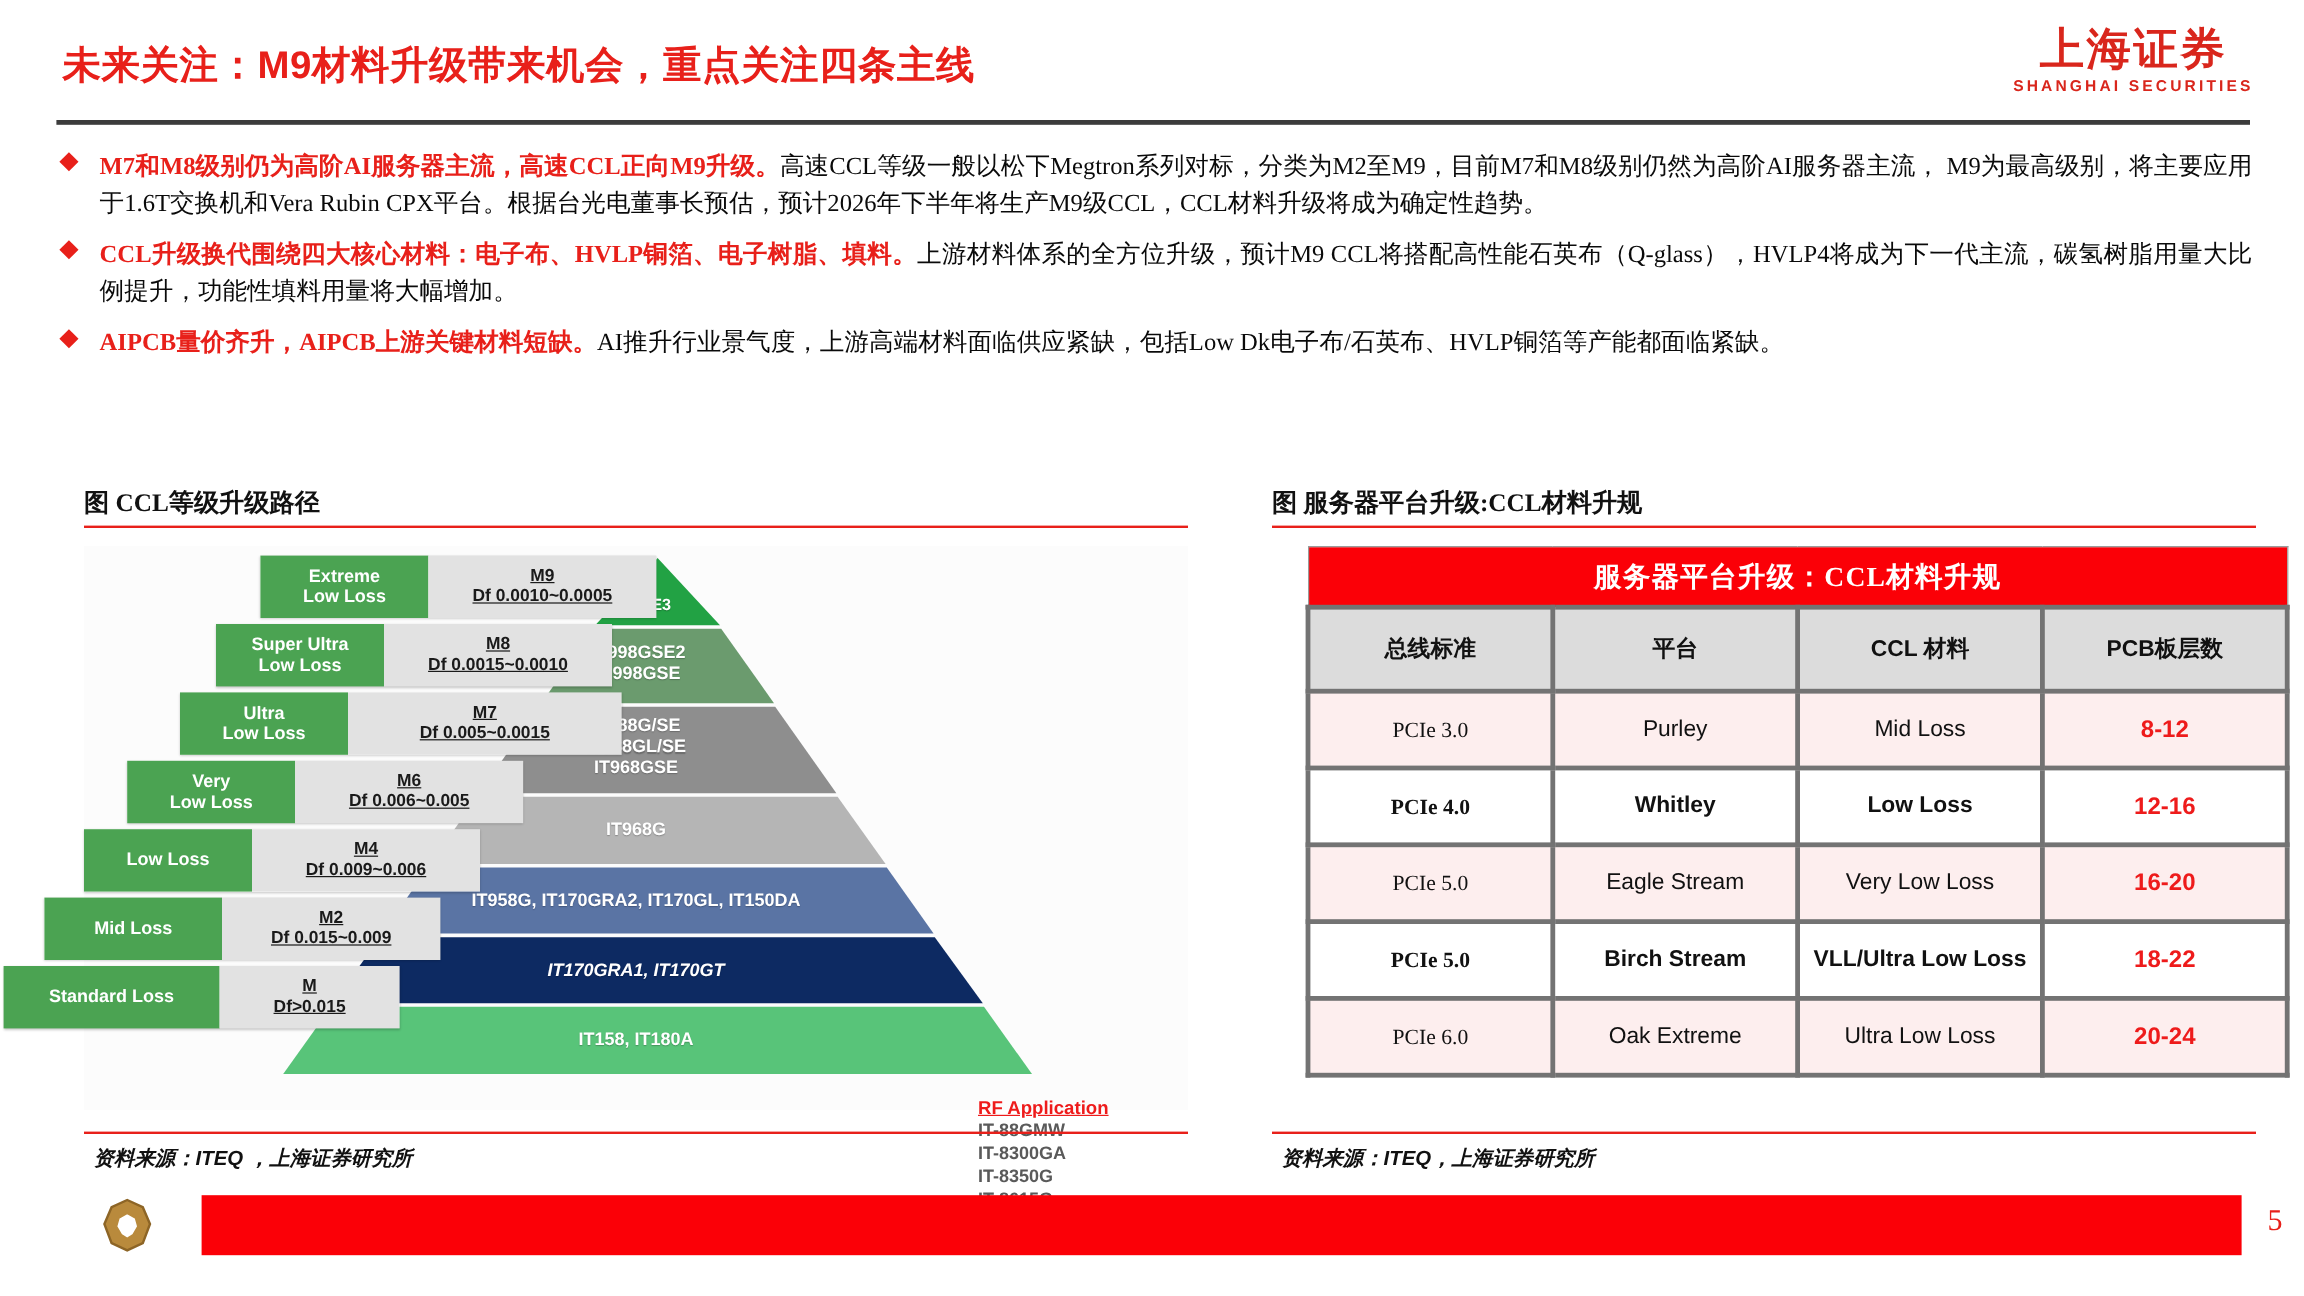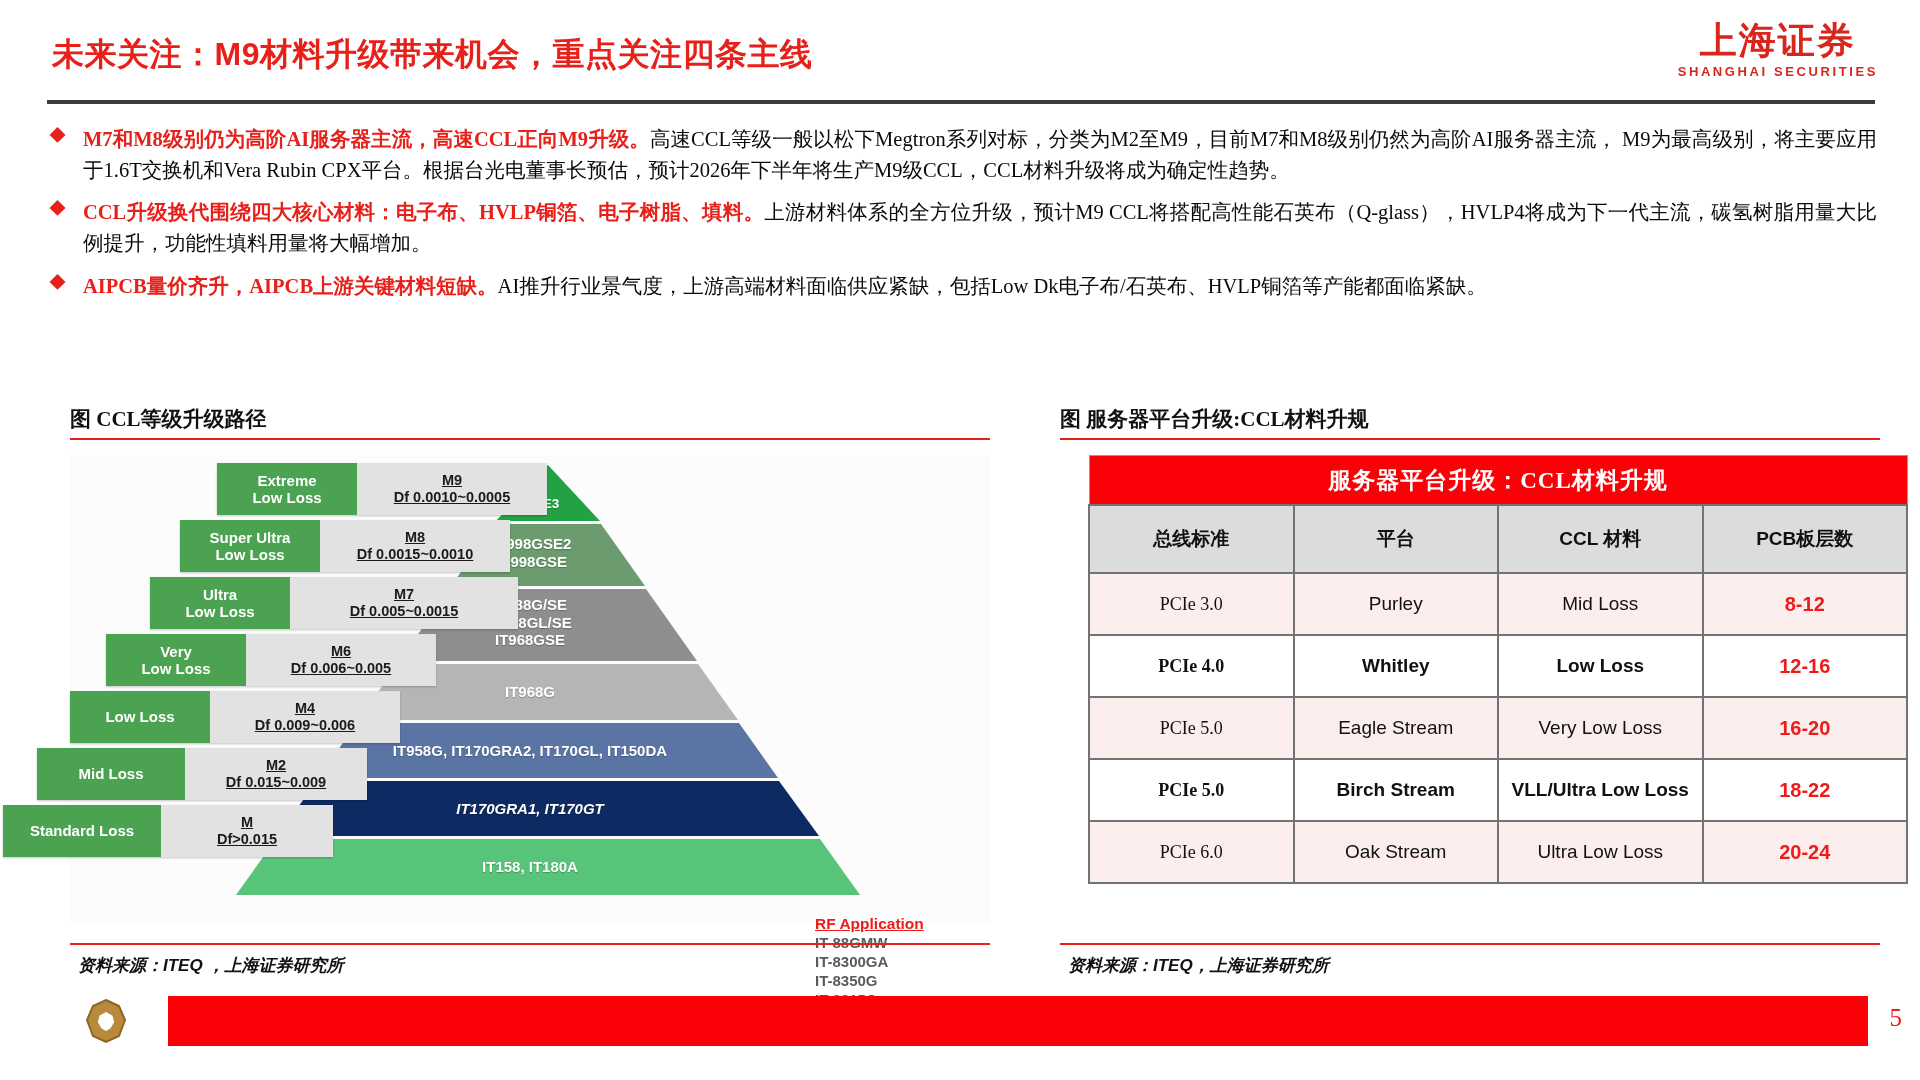--- a/index.html
+++ b/index.html
@@ -106,21 +106,21 @@
     color:#5a5a5a;line-height:1.26;
   }
   
   #ccl-table{
     position:absolute;left:1060px;top:455px;width:820px;
     border-collapse:collapse;table-layout:fixed;
     border:1px solid #9b9b9b;
     margin-left:28px;
   }
   #ccl-table th,#ccl-table td{
-    border:2px solid #737373;text-align:center;vertical-align:middle;
+    border:4px solid #737373;text-align:center;vertical-align:middle;
   }
   #ccl-table .tbl-caption{
     background:#fb0007;color:#ffffff;
     font-family:"Liberation Serif", serif;font-weight:bold;font-size:23px;
     height:46px;border:1px solid #9b9b9b;letter-spacing:1px;
   }
   #ccl-table thead.colhead th{
     background:#dcdcdc;height:64px;
     font-family:"Liberation Sans", sans-serif;font-weight:bold;font-size:19px;color:#111;
   }
@@ -275,21 +275,21 @@
     <div class="step-cat" style="width:148px;">
       <span>Mid Loss</span>
     </div>
     <div class="step-val">
       <span>M2</span>
         <span>Df 0.015~0.009</span>
     </div>
   </div>
 
   <div class="step-row" style="left:-67px;top:350px;width:330px;">
-    <div class="step-cat" style="width:158px;">
+    <div class="step-cat" style="width:180px;">
       <span>Standard Loss</span>
     </div>
     <div class="step-val">
       <span>M</span>
         <span>Df&gt;0.015</span>
     </div>
   </div>
 
   <div id="rf-box">
     <div id="rf-title">RF Application</div>
@@ -339,21 +339,21 @@
       <td class="layers">16-20</td>
     </tr>
     <tr class="even">
       <td class="bus">PCIe 5.0</td>
       <td>Birch Stream</td>
       <td>VLL/Ultra Low Loss</td>
       <td class="layers">18-22</td>
     </tr>
     <tr class="odd">
       <td class="bus">PCIe 6.0</td>
-      <td>Oak Stream</td>
+      <td>Oak Extreme</td>
       <td>Ultra Low Loss</td>
       <td class="layers">20-24</td>
     </tr>
   </tbody>
 </table>
 
 <div id="left-source-rule"></div>
 <div id="left-source" class="panel-source">资料来源：ITEQ ，上海证券研究所</div>
 <div id="right-source-rule"></div>
 <div id="right-source" class="panel-source">资料来源：ITEQ，上海证券研究所</div>

